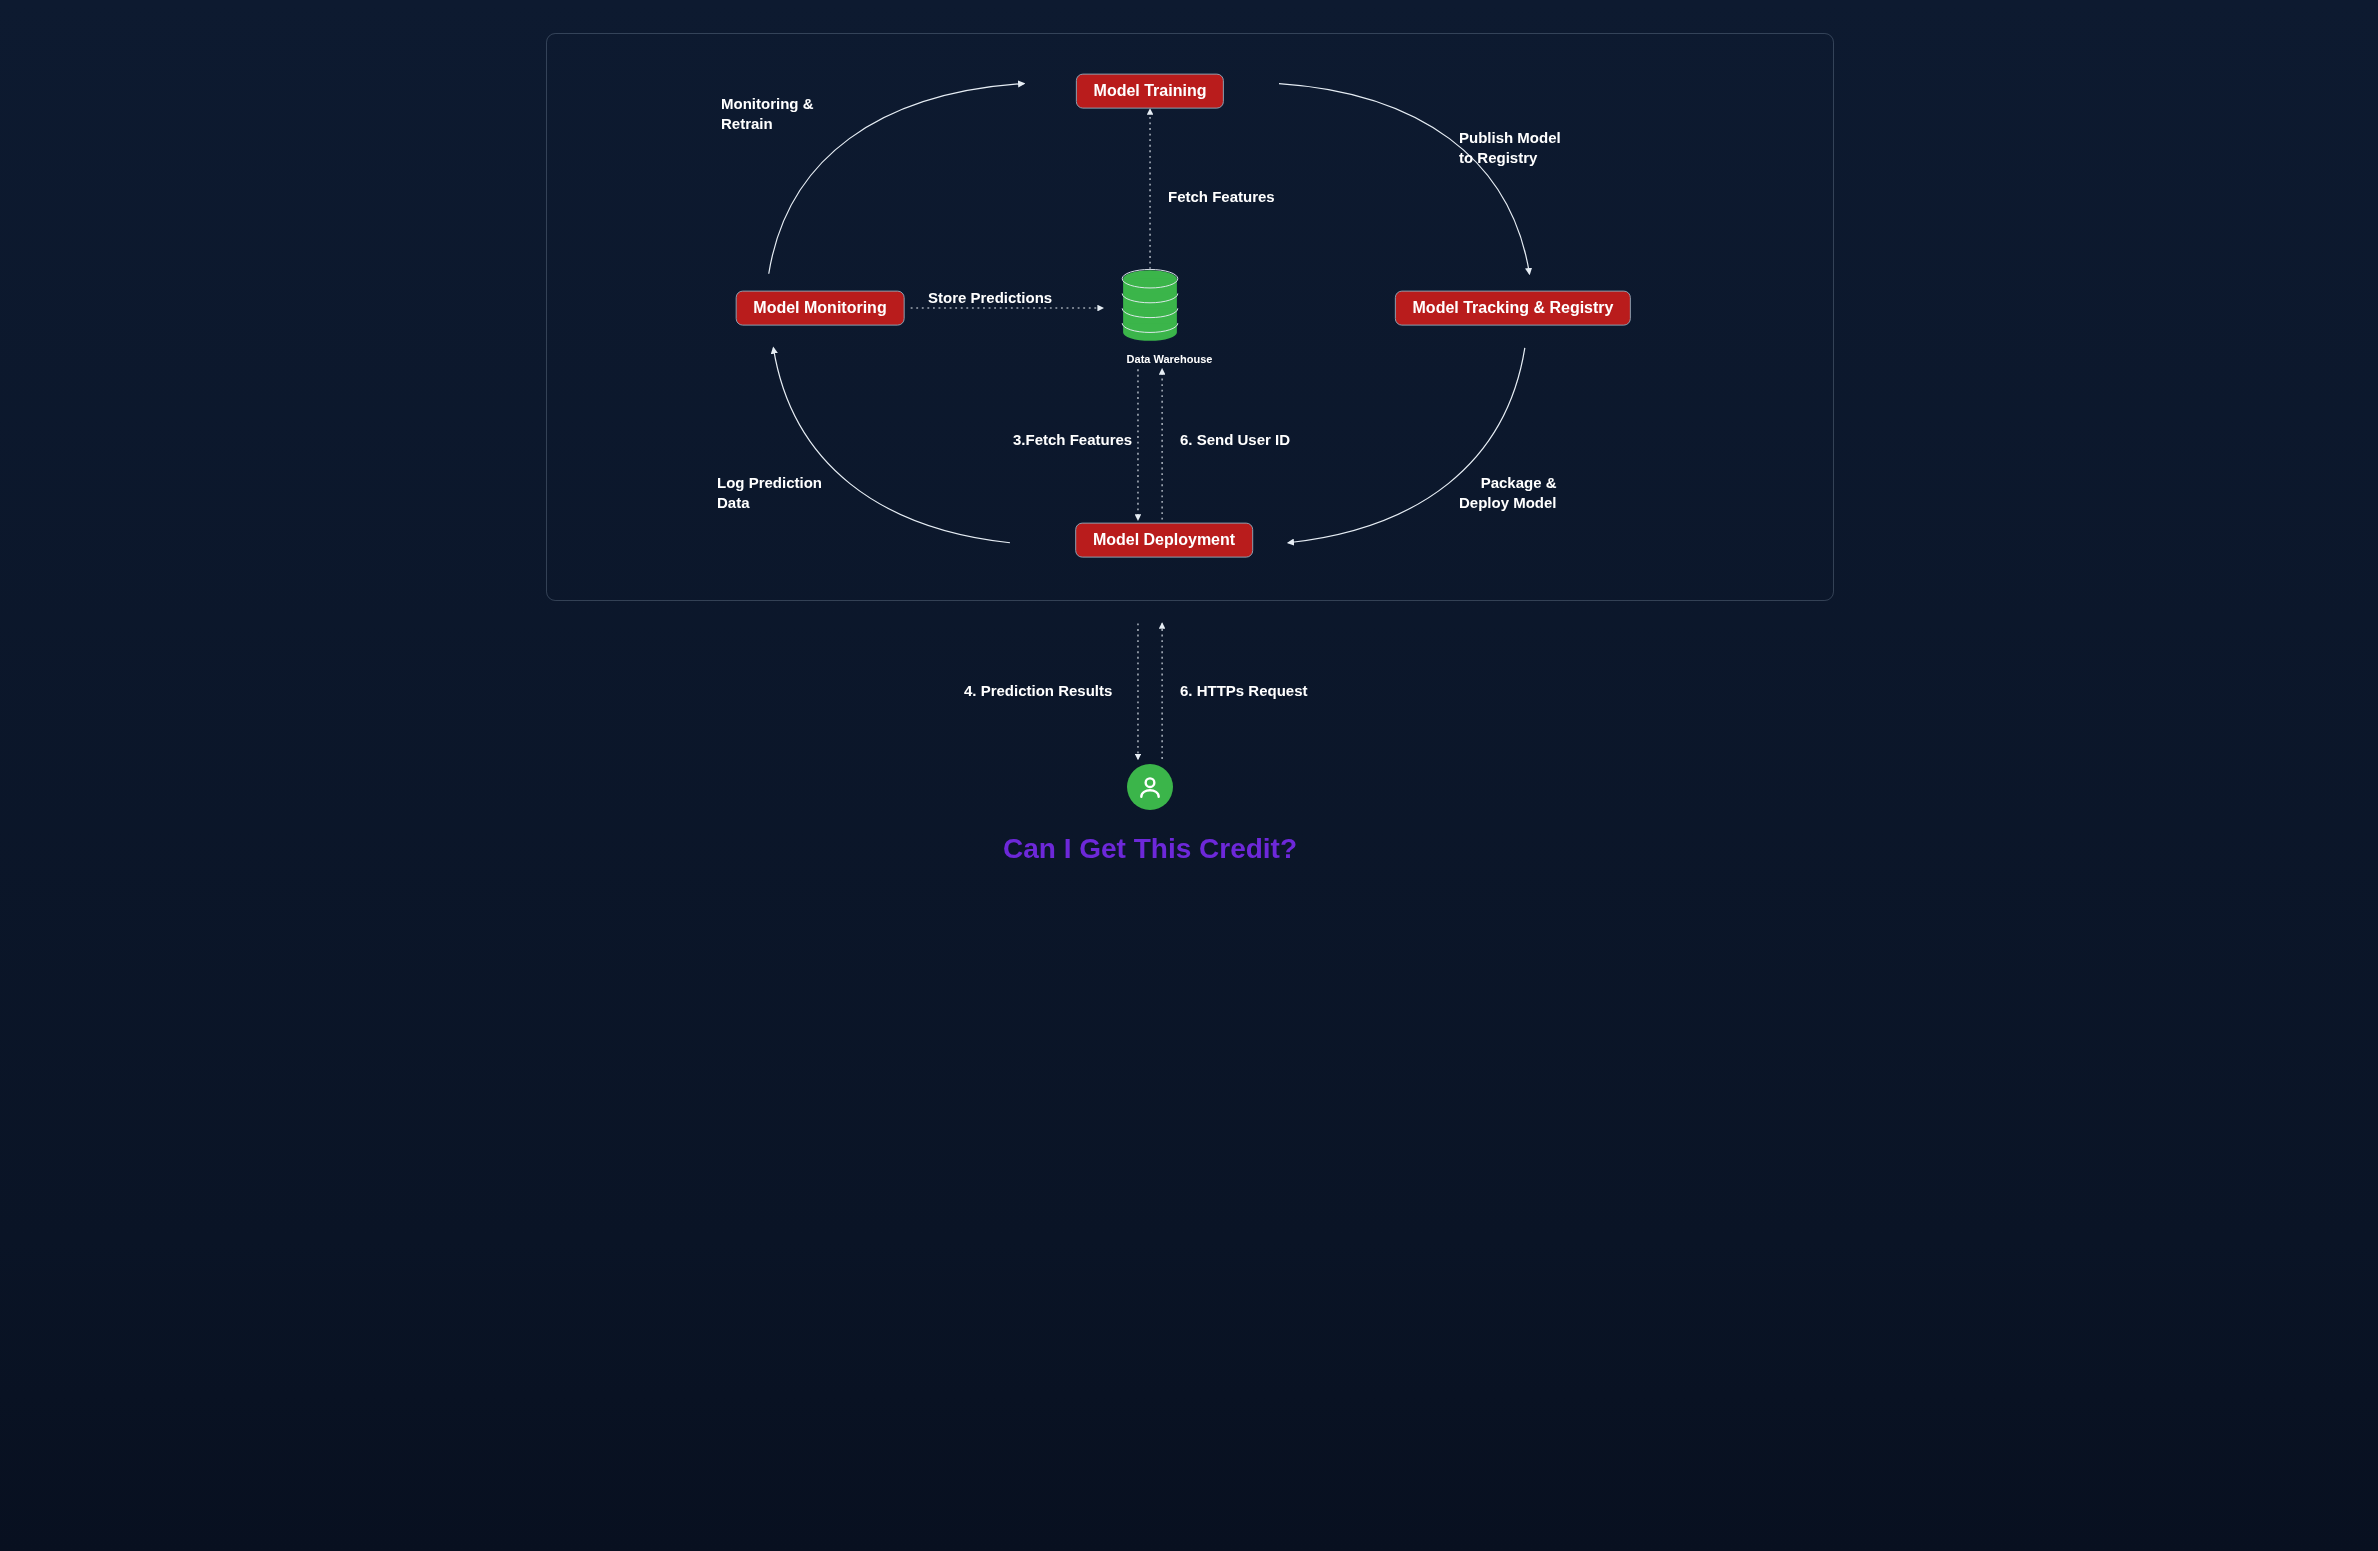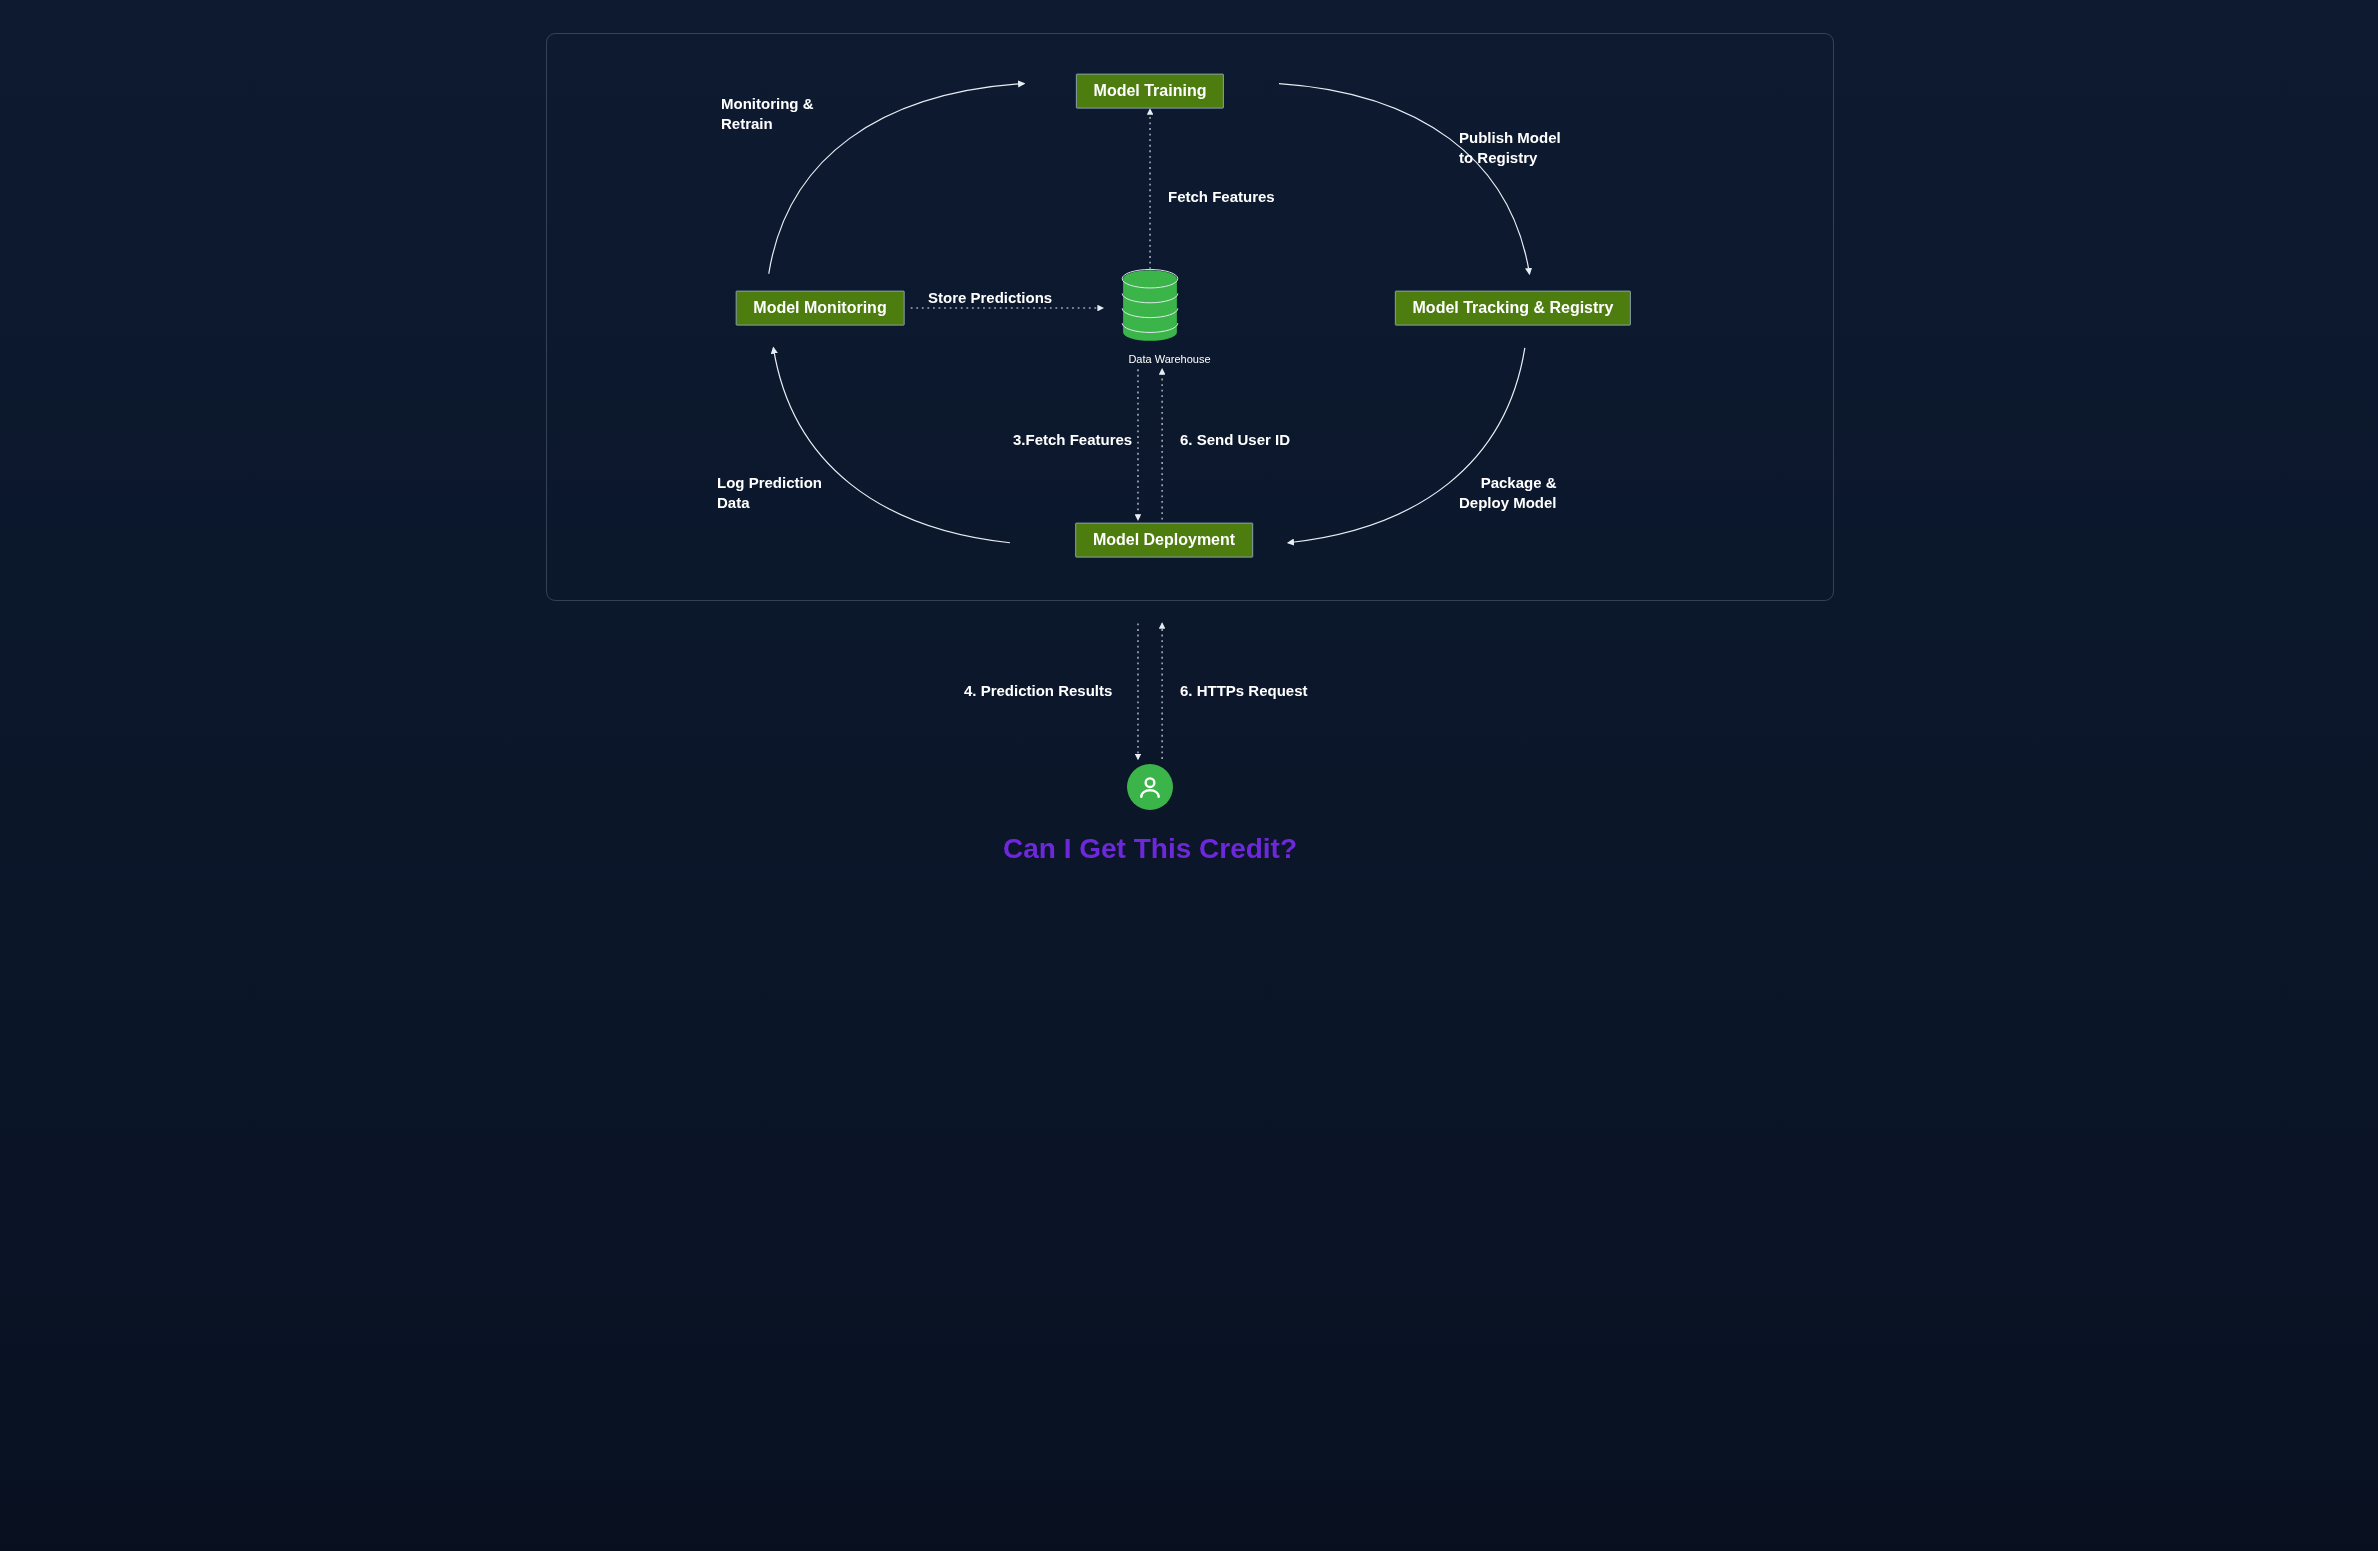--- a/index.html
+++ b/index.html
@@ -21,41 +21,41 @@
     position: absolute;
     left: 37px;
     top: 33px;
     width: 1286px;
     height: 566px;
     border: 0.9px solid rgba(173,190,210,0.25);
     border-radius: 9.3px;
   }
   .node {
     position: absolute;
-    background: #4d7c0f;
+    background: #b91c1c;
     border: 0.9px solid #8aa0b0;
-    border-radius: 1px;
+    border-radius: 7px;
     padding: 7.4px 16.7px;
     font-weight: 700;
     font-size: 16px;
     color: #ffffff;
     white-space: nowrap;
     transform: translate(-50%, -50%);
   }
   .label {
     position: absolute;
     font-weight: 700;
     font-size: 15px;
     color: #ffffff;
     line-height: 1.35;
     white-space: nowrap;
   }
   .small-label {
     position: absolute;
-    font-weight: 400;
+    font-weight: 700;
     font-size: 11px;
     color: #ffffff;
     transform: translateX(-50%);
     padding-left: 39px;
   }
   .title {
     position: absolute;
     font-weight: 800;
     font-size: 28px;
     color: #6d28d9;

